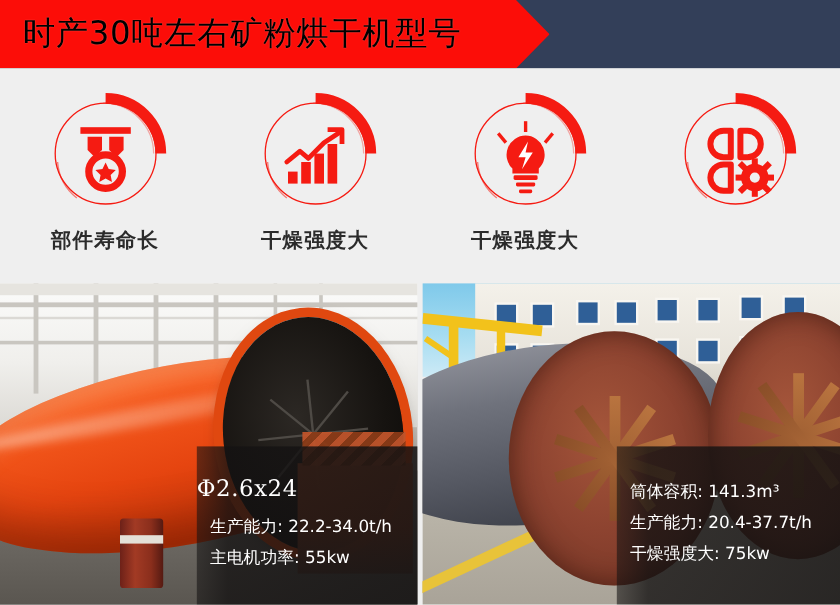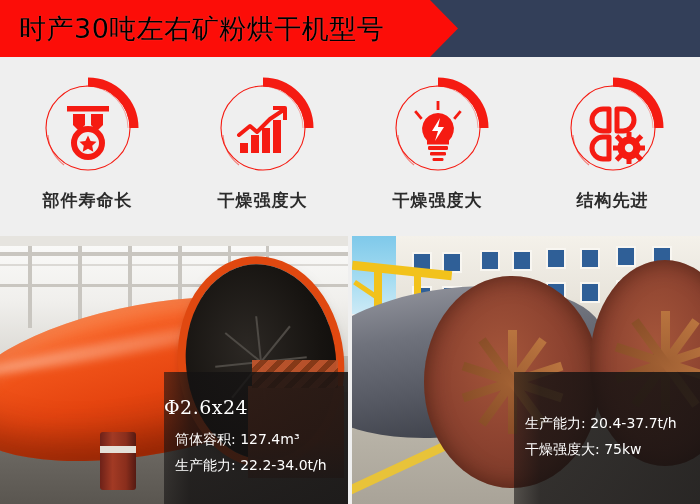--- a/index.html
+++ b/index.html
@@ -284,21 +284,20 @@
             <rect x="54" y="72.5" width="7" height="5"></rect>
             <rect x="79" y="72.5" width="7" height="5"></rect>
             <rect x="57.5" y="62" width="5" height="7" transform="rotate(-45 60 65.5)"></rect>
             <rect x="77.5" y="81" width="5" height="7" transform="rotate(-45 80 84.5)"></rect>
             <rect x="77.5" y="62" width="5" height="7" transform="rotate(45 80 65.5)"></rect>
             <rect x="57.5" y="81" width="5" height="7" transform="rotate(45 60 84.5)"></rect>
           </g>
           <circle cx="70" cy="75" r="4.2" fill="#efefef"></circle>
         </svg>
       </div>
-      <div class="feature-label">结构先进</div>
     </div>
 
   </div>
 
   <div class="photos">
 
     <div class="photo left">
       <div class="ph-l-bg"></div>
       <div class="ph-l-wall"></div>
       <div class="ph-l-beams">
@@ -319,22 +318,22 @@
         <i style="transform:rotate(0deg);"></i>
         <i style="transform:rotate(45deg);"></i>
         <i style="transform:rotate(90deg);"></i>
         <i style="transform:rotate(135deg);"></i>
       </div>
       <div class="lift-truck"></div>
       <div class="barrel"></div>
 
       <div class="caption left">
         <div class="cap-title">Φ2.6x24</div>
-        <div class="cap-line">筒体容积: 127.4m³</div>
         <div class="cap-line">生产能力: 22.2-34.0t/h</div>
+        <div class="cap-line">主电机功率: 55kw</div>
       </div>
     </div>
 
     <div class="photo right">
       <div class="ph-r-sky"></div>
       <div class="ph-r-building">
         <i style="left:18px;top:18px;"></i>
           <i style="left:48px;top:18px;"></i>
         <i style="left:86px;top:16px;"></i>
           <i style="left:118px;top:16px;"></i>
@@ -371,20 +370,21 @@
       <div class="ring two">
         <b></b>
         <i style="transform:rotate(0deg);"></i>
         <i style="transform:rotate(36deg);"></i>
         <i style="transform:rotate(72deg);"></i>
         <i style="transform:rotate(108deg);"></i>
         <i style="transform:rotate(144deg);"></i>
       </div>
 
       <div class="caption right">
+        <div class="cap-line">筒体容积: 141.3m³</div>
         <div class="cap-line">生产能力: 20.4-37.7t/h</div>
         <div class="cap-line">干燥强度大: 75kw</div>
       </div>
     </div>
 
   </div>
 
 </div>
 
 </body></html>

